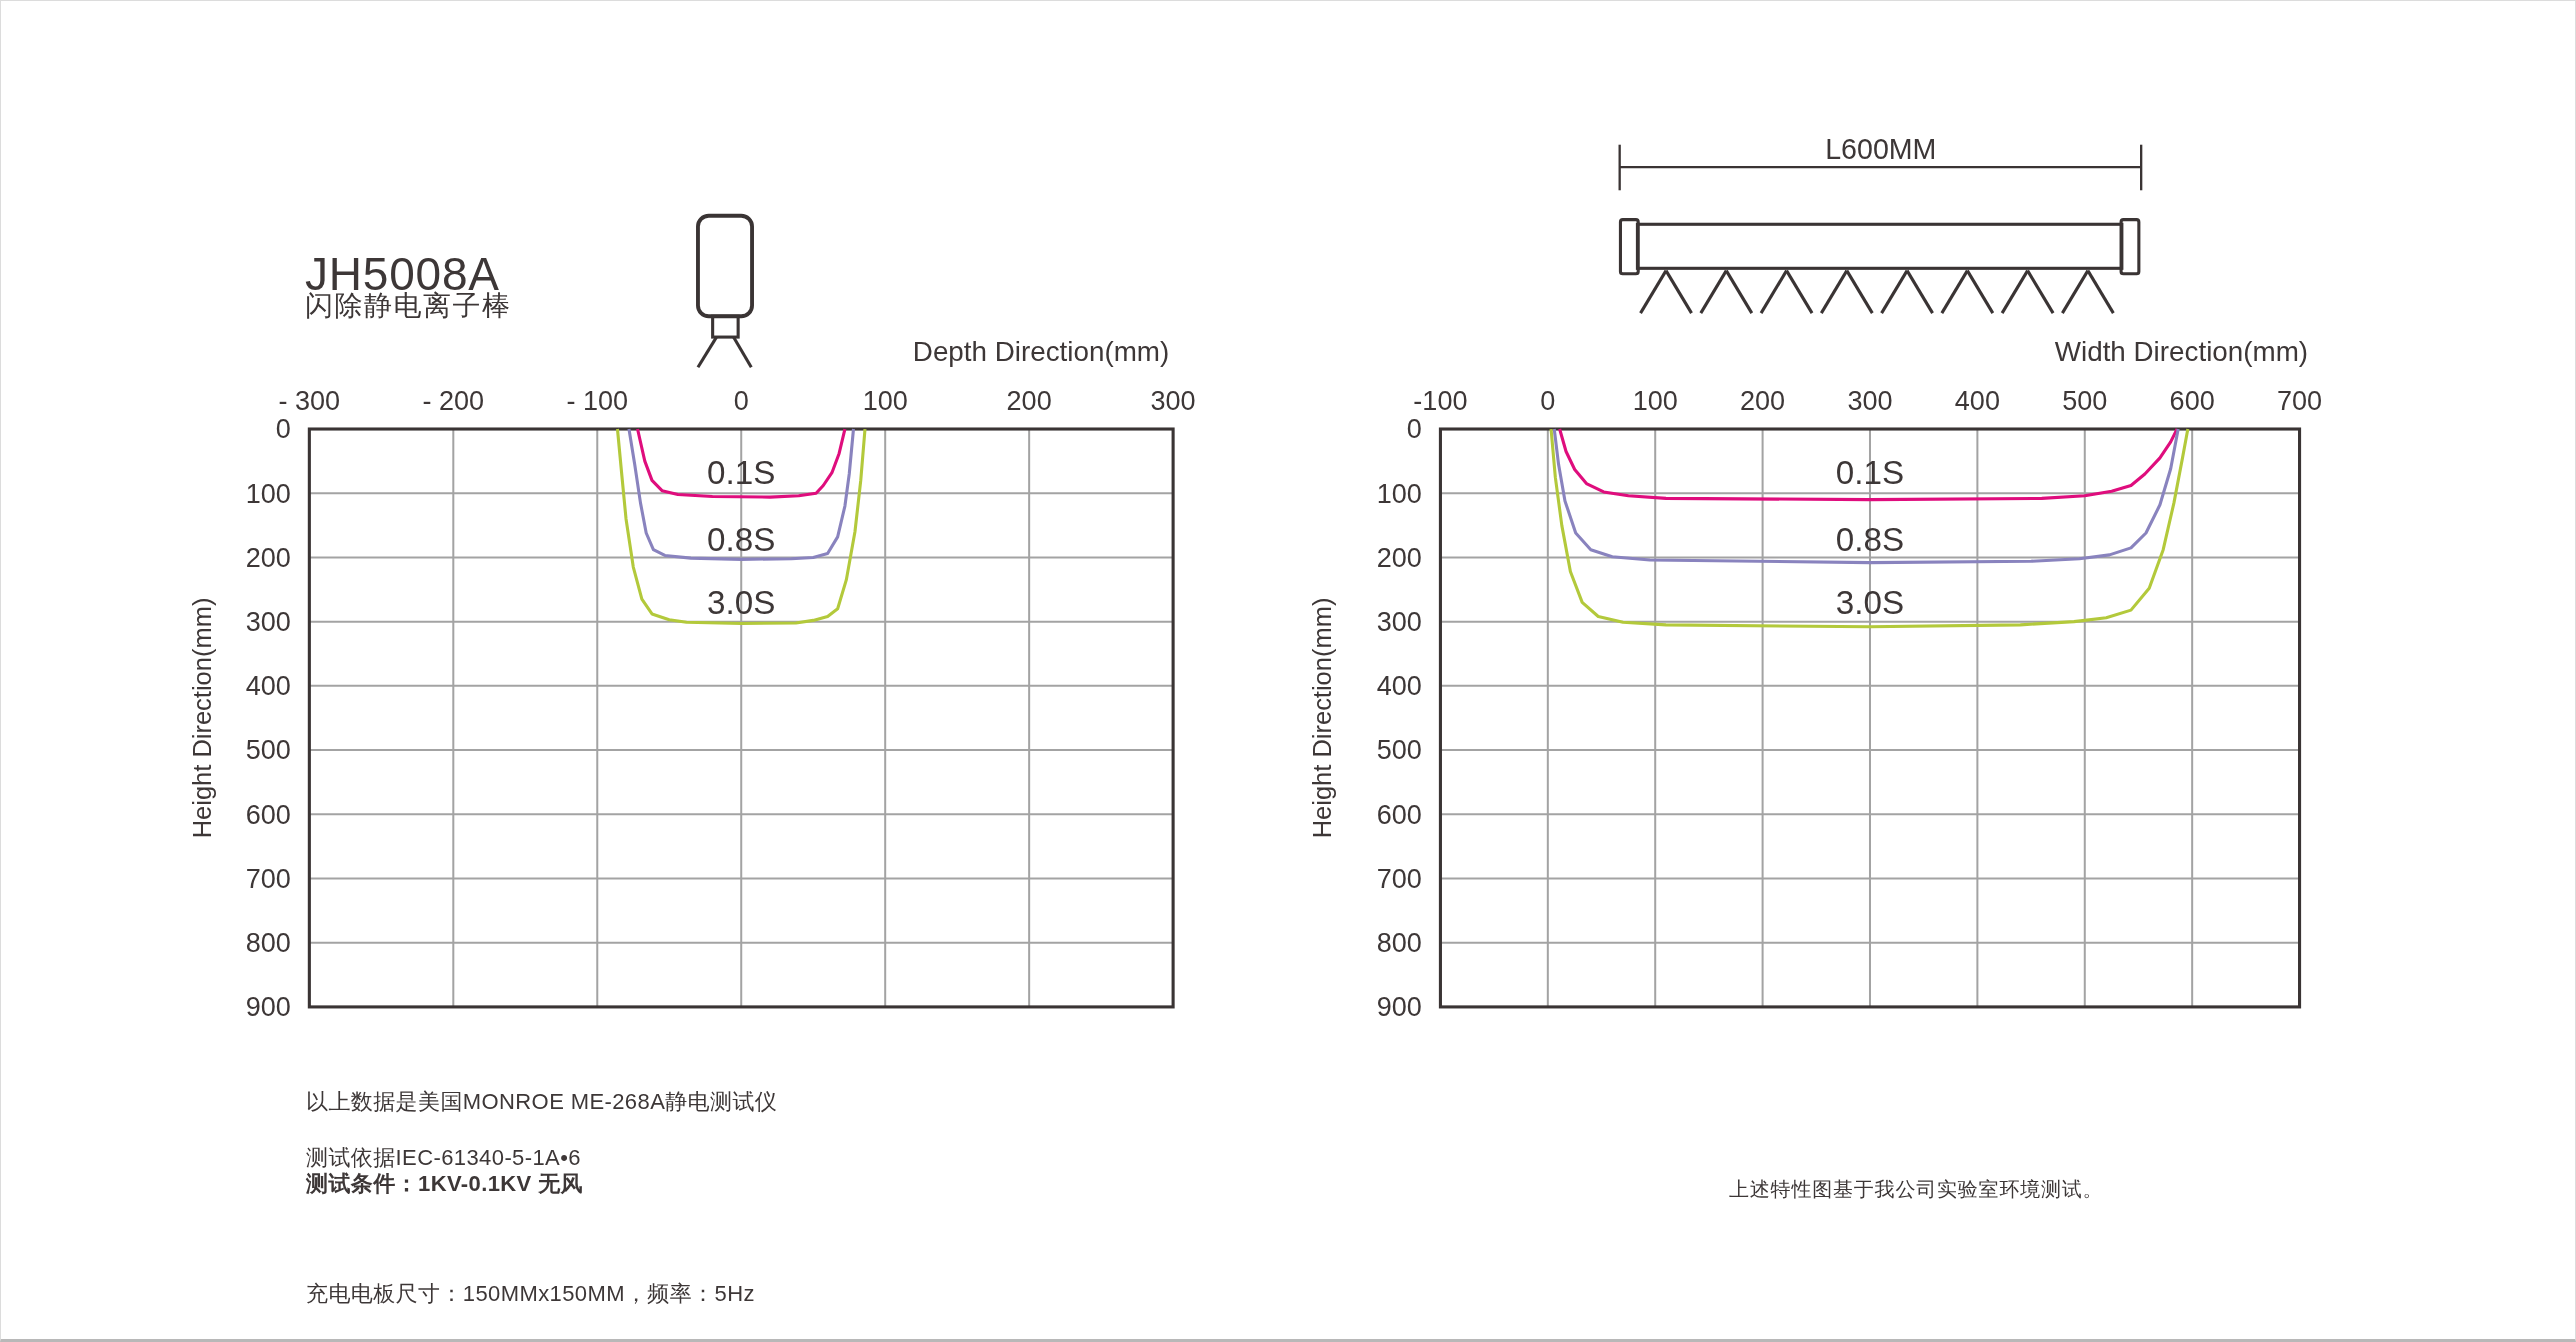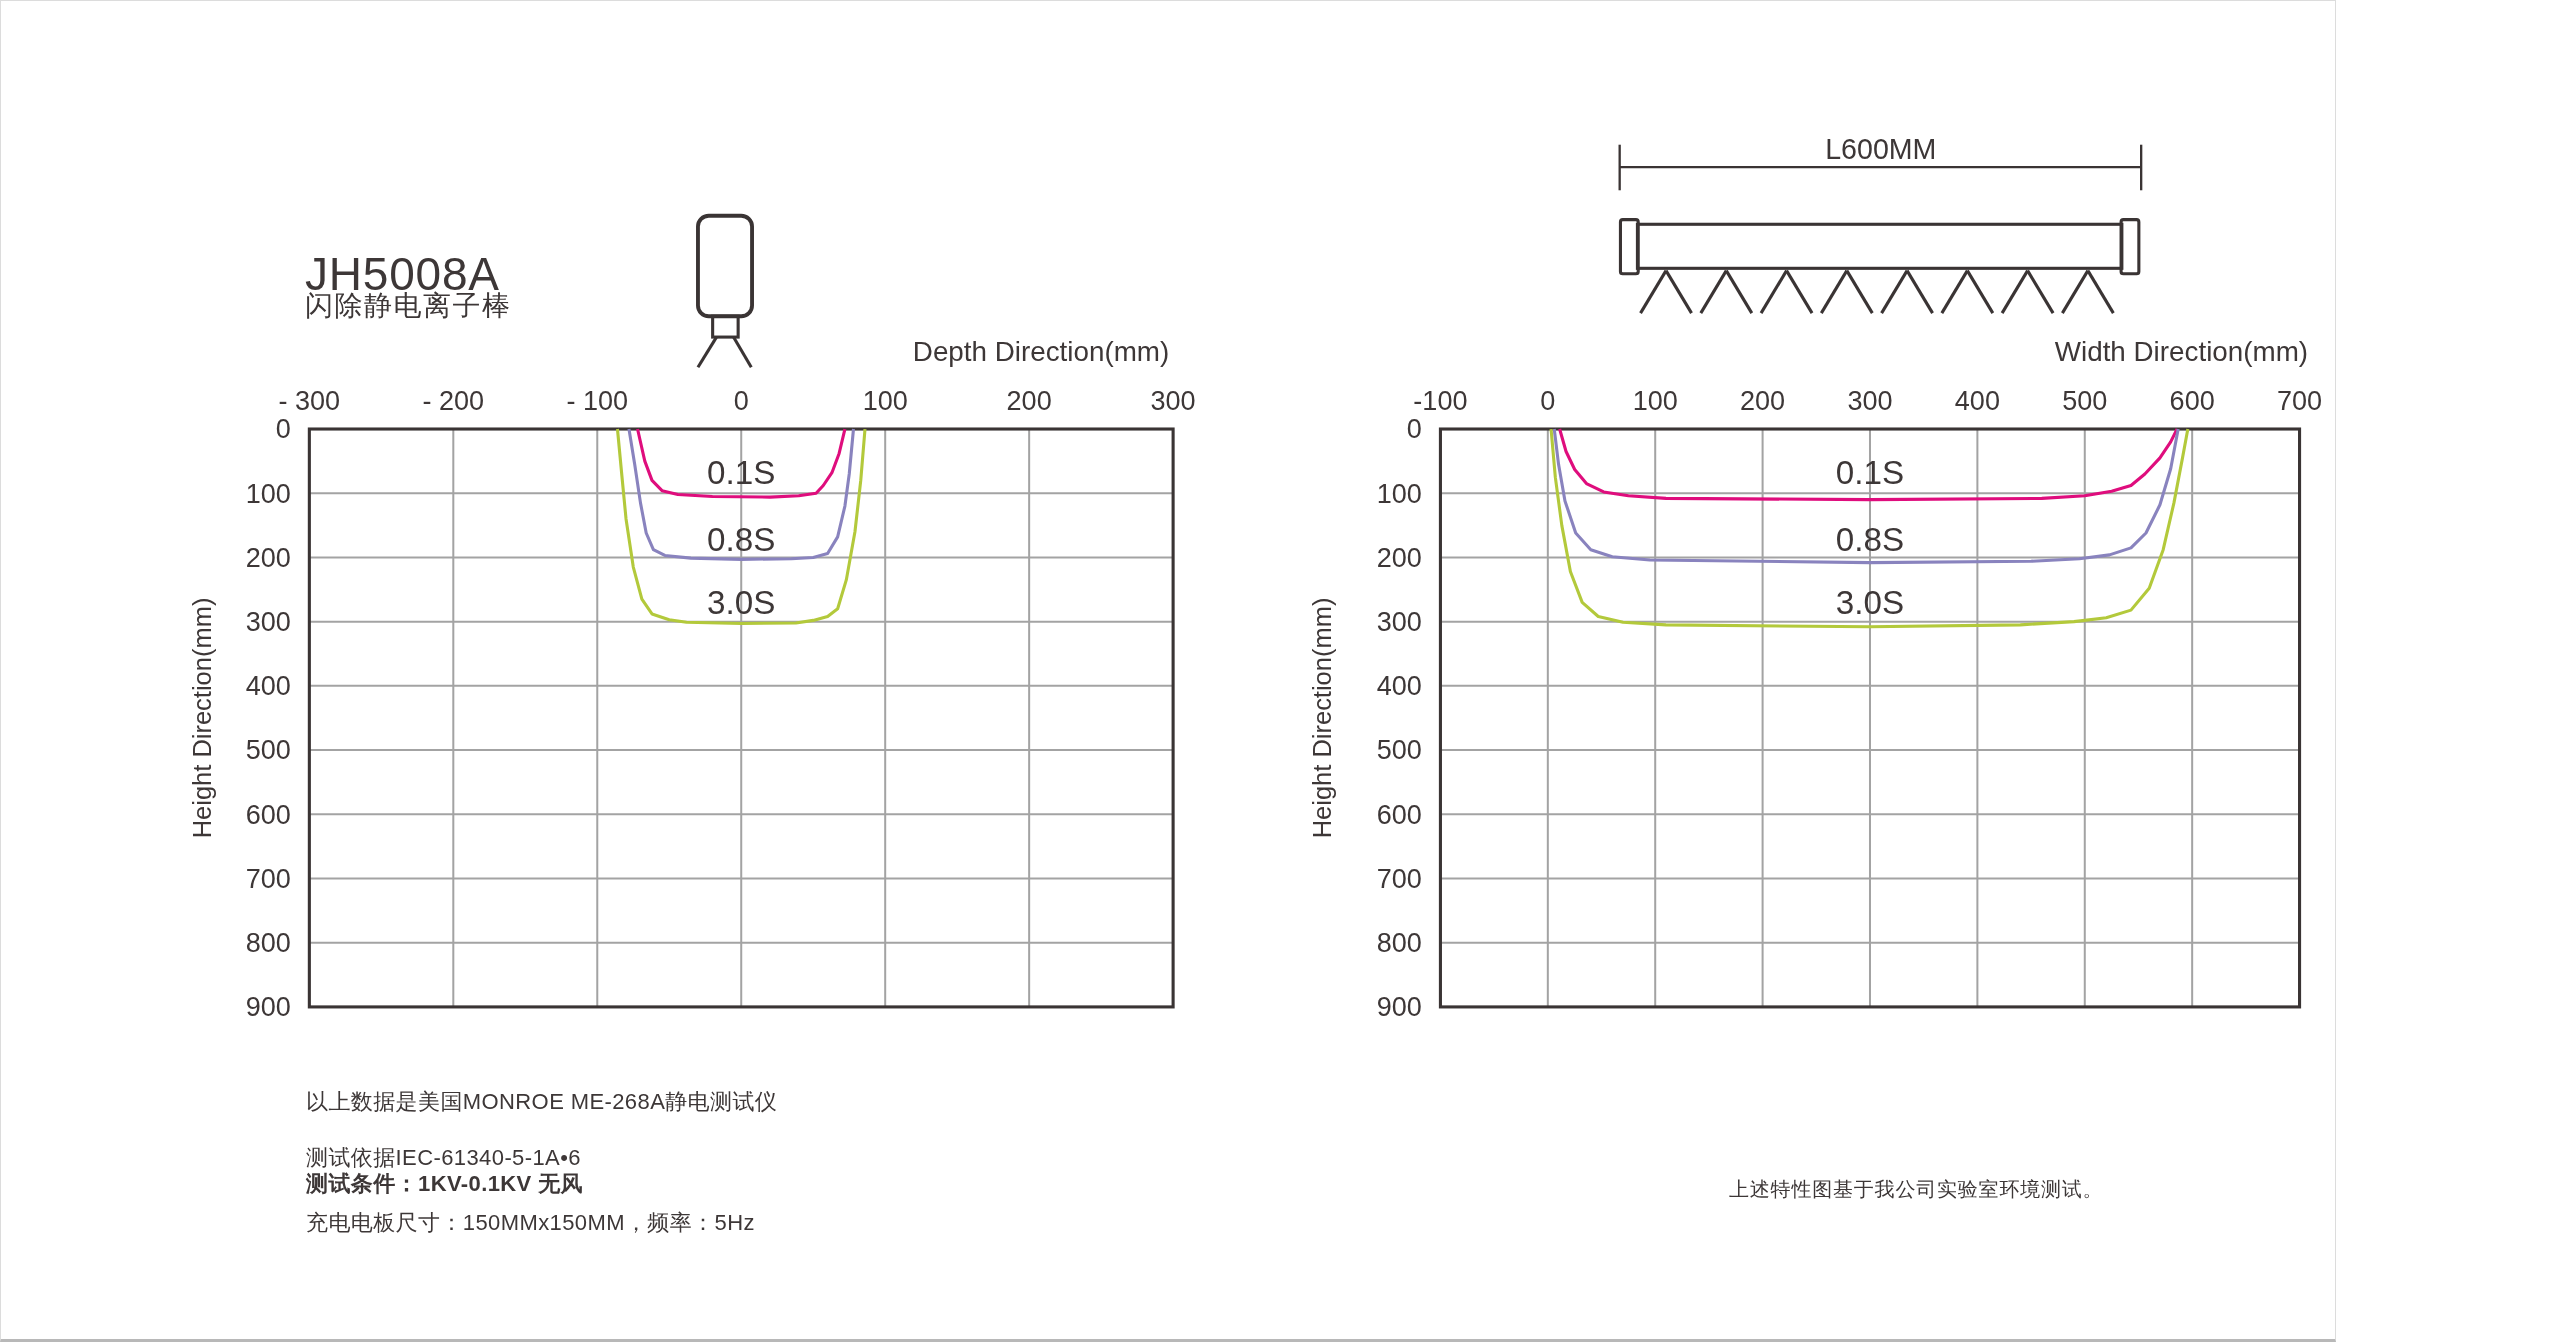--- a/index.html
+++ b/index.html
@@ -1,30 +1,30 @@
 <!DOCTYPE html>
 <html style="font-size:12.4px"><head>
 <meta charset="utf-8">
 <style>
   html,body{margin:0;padding:0;background:#ffffff;}
   body{font-family:"Liberation Sans","DejaVu Sans",sans-serif;}
   #page{
-    position:relative;width:2336px;height:1342px;background:#ffffff;
+    position:relative;width:2576px;height:1342px;background:#ffffff;
     box-sizing:border-box;border:1.5px solid #dcdcdc;border-bottom:3.9px solid #b8b8b8;
     overflow:hidden;color:#3d3737;
   }
   #chart-canvas{position:absolute;left:0;top:0;width:2576px;height:1342px;}
   .abs{position:absolute;white-space:nowrap;}
   .model-title{left:304px;top:246px;font-size:46px;font-weight:500;letter-spacing:0.8px;}
   .product-title{left:304px;top:286px;font-size:28px;letter-spacing:1.5px;}
   .foot-line{left:305px;font-size:22px;letter-spacing:0.4px;}
   .foot-l1{top:1086px;}
   .foot-l2{top:1142px;}
   .foot-l3{top:1168px;font-weight:bold;}
-  .foot-l4{top:1207px;text-align:center;}
+  .foot-l4{top:1278px;text-align:center;}
   .lab-note{left:1728px;top:1175px;font-size:20px;letter-spacing:0.8px;}
 </style>
 </head>
 <body>
 
 <div id="page">
 
   <svg id="chart-canvas" viewBox="0 0 3334 1737" xmlns="http://www.w3.org/2000/svg">
 
     <g fill="none" stroke="#3a3434">

